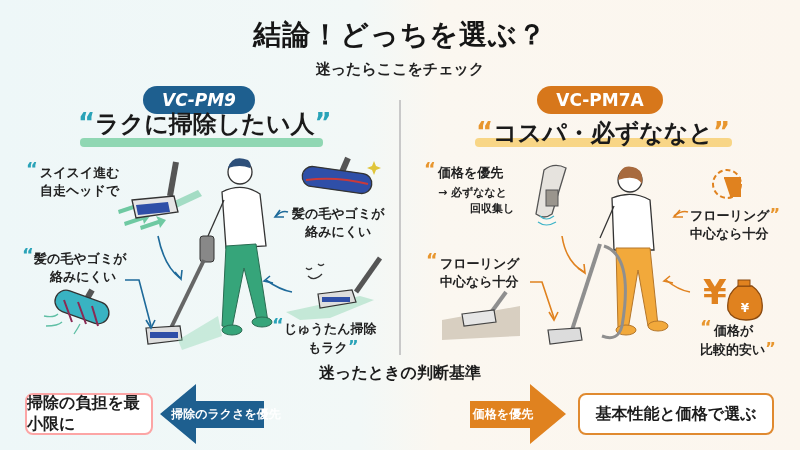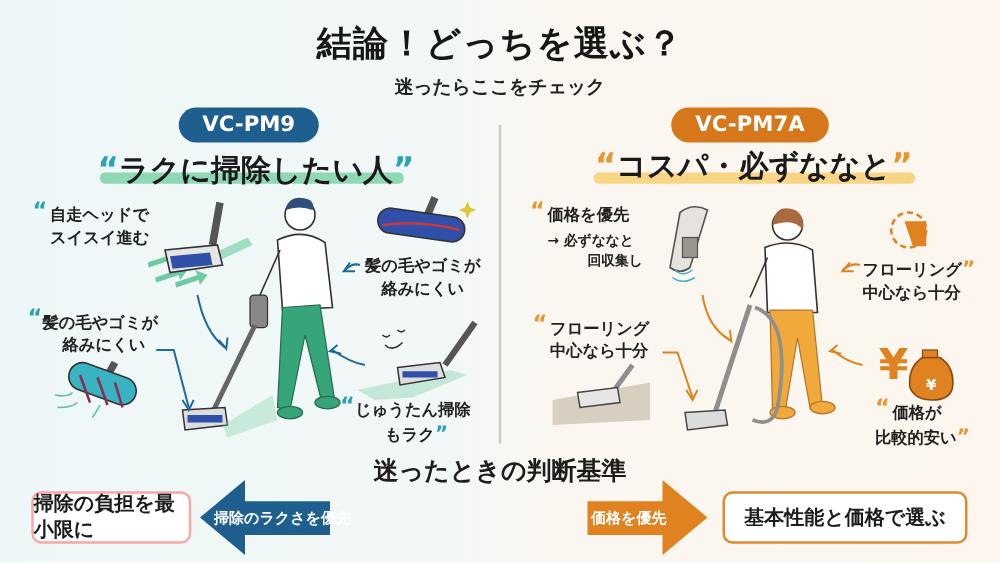--- a/index.html
+++ b/index.html
@@ -19,21 +19,21 @@
     left: 0; width: 800px; top: 60px; text-align: center;
     font-size: 15px; font-weight: bold; color: #222;
   }
   .divider {
     left: 399px; top: 100px; width: 2px; height: 255px; background: #c9c9c9;
   }
   .pill {
     height: 28px; line-height: 28px; border-radius: 14px; color: #fff;
     font-weight: bold; font-size: 17px; text-align: center;
   }
-  .pill.blue { left: 143px; top: 86px; width: 112px; background: #1e5f8f; }
+  .pill.blue { left: 143px; top: 86px; width: 112px; background: #1e5f8f; font-style: italic; }
   .pill.orange { left: 537px; top: 86px; width: 126px; background: #d7771b; }
   .headline {
     font-size: 24px; font-weight: bold; color: #1a1a1a; text-align: center;
     white-space: nowrap;
   }
   .hl-bar { height: 9px; border-radius: 4px; }
   .quote-mark { font-weight: bold; font-size: 26px; }
   .q-blue { color: #2aa3b8; }
   .q-orange { color: #e8962e; }
   .caption {
@@ -44,42 +44,42 @@
     height: 42px; border-radius: 8px; background: #fff; font-size: 16px; font-weight: bold;
     display: flex; align-items: center; justify-content: center; color: #1c1c1c;
   }
   .box.left { left: 25px; top: 393px; width: 125px; border: 2px solid #fca5a5; width: 128px; }
   .box.right { left: 578px; top: 393px; width: 196px; border: 2px solid #e08a30; }
   .arrow-label {
     color: #fff; font-size: 12px; font-weight: bold; white-space: nowrap;
     display: flex; align-items: center; justify-content: center;
   }
   .criteria-title {
-    left: 0; width: 800px; top: 363px; text-align: center; font-size: 20px; font-weight: bold; color: #1c1c1c;
+    left: 0; width: 800px; top: 363px; text-align: center; font-size: 16px; font-weight: bold; color: #1c1c1c;
   }
   svg { position: absolute; overflow: visible; }
 </style>
 </head>
 <body>
 
 <div class="abs title">結論！どっちを選ぶ？</div>
 <div class="abs subtitle">迷ったらここをチェック</div>
 
 <div class="abs divider"></div>
 
 <div class="abs pill blue">VC-PM9</div>
 <div class="abs hl-bar" style="left:80px;top:138px;width:243px;background:#7fd1a7;opacity:.85;"></div>
-<div class="abs headline" style="left:78px;top:120px;width:246px;">
+<div class="abs headline" style="left:78px;top:108px;width:246px;">
   <span class="quote-mark q-blue">“</span><span>ラクに掃除したい人</span><span class="quote-mark q-blue">”</span>
 </div>
 
 <div class="abs" style="left:26px;top:164px;">
   <span class="quote-mark q-blue abs" style="left:0;top:-6px;font-size:18px;">“</span>
+  <div class="caption" style="padding-left:14px;">スイスイ進む</div>
   <div class="caption" style="padding-left:14px;">自走ヘッドで</div>
-  <div class="caption" style="padding-left:14px;">スイスイ進む</div>
 </div>
 <div class="abs" style="left:292px;top:205px;text-align:center;">
   <div class="caption">髪の毛やゴミが</div>
   <div class="caption">絡みにくい</div>
 </div>
 <div class="abs" style="left:22px;top:250px;">
   <span class="quote-mark q-blue abs" style="left:0;top:-6px;font-size:18px;">“</span>
   <div class="caption" style="padding-left:12px;">髪の毛やゴミが</div>
   <div class="caption" style="padding-left:28px;">絡みにくい</div>
 </div>

